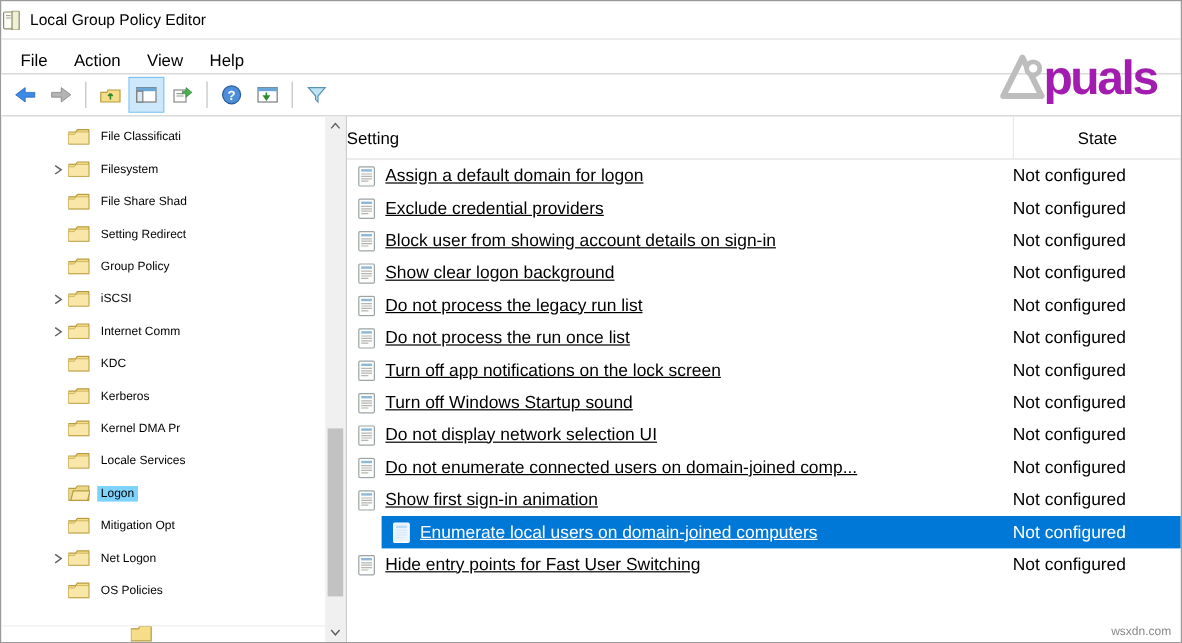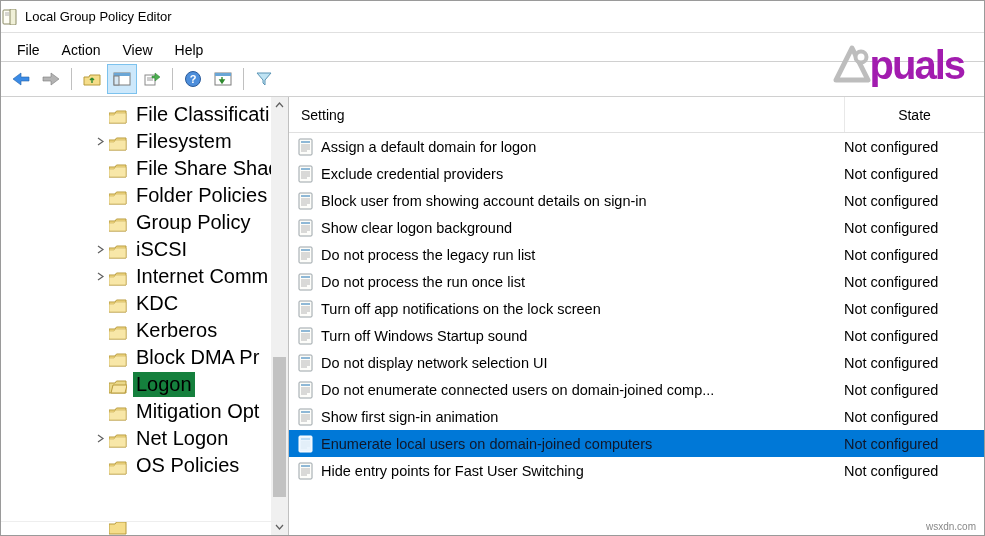--- a/index.html
+++ b/index.html
@@ -9,40 +9,40 @@
   .titlebar .app-icon { width: 16px; height: 16px; margin-right: 8px; }
   .titlebar .title { font-size: 13px; }
   .menubar { height: 28px; display: flex; align-items: flex-end; padding: 4px 6px 0 6px; gap: 2px; }
   .menubar .menu-item { padding: 3px 10px; font-size: 14px; cursor: default; }
   .toolbar { height: 36px; display: flex; align-items: center; padding: 2px 6px; border-top: 1px solid #d0d0d0; border-bottom: 1px solid #d0d0d0; gap: 2px; background: #fff; }
   .tb-sep { width: 1px; height: 22px; background: #c0c0c0; margin: 0 4px; }
   .tb-btn { width: 28px; height: 28px; display: flex; align-items: center; justify-content: center; cursor: default; }
   .panes { flex: 1; display: flex; min-height: 0; }
   .tree-pane { width: 288px; border-right: 1px solid #c0c0c0; overflow: hidden; position: relative; }
   .tree-inner { position: absolute; top: 0; left: 0; right: 0; padding: 4px 0; }
-  .tree-row { display: flex; align-items: center; height: 27px; padding-left: 92px; font-size: 20px; white-space: nowrap; overflow: hidden; }
+  .tree-row { display: flex; align-items: center; height: 27px; padding-left: 40px; font-size: 10px; white-space: nowrap; overflow: hidden; }
   .tree-row.selected { }
-  .tree-row.selected .label { background: #15803d; }
+  .tree-row.selected .label { background: #7dd3fc; }
   .expander { width: 14px; height: 14px; margin-right: 2px; flex: 0 0 14px; display: flex; align-items: center; justify-content: center; color: #606060; }
   .expander.none { visibility: hidden; }
   .folder-icon { width: 18px; height: 15px; margin-right: 6px; flex: 0 0 18px; }
   .label { padding: 1px 3px; }
   .tree-scroll-track { position: absolute; right: 0; top: 0; bottom: 0; width: 17px; background: #f0f0f0; }
   .tree-scroll-btn { height: 17px; background: #f0f0f0; display:flex;align-items:center;justify-content:center;color:#606060;}
   .tree-scroll-thumb { position: absolute; left: 2px; right: 2px; top: 260px; height: 140px; background: #c2c2c2; }
   .list-pane { flex: 1; display: flex; flex-direction: column; min-width: 0; }
   .list-header { height: 36px; display: flex; align-items: center; border-bottom: 1px solid #e0e0e0; font-size: 14px; }
-  .col-setting { flex: 1; padding-left: 12px; }
+  .col-setting { flex: 1; }
   .col-state { width: 140px; text-align: center; border-left: 1px solid #e8e8e8; height: 100%; display:flex;align-items:center;justify-content:center; }
   .list-body { flex: 1; overflow: hidden; }
   .list-row { display: flex; align-items: center; height: 27px; font-size: 14.5px; white-space: nowrap; }
   .list-row .icon { width: 18px; height: 18px; margin: 0 6px 0 8px; flex: 0 0 18px; }
-  .list-row .name { flex: 1; overflow: hidden; text-overflow: ellipsis; }
+  .list-row .name { flex: 1; overflow: hidden; text-overflow: ellipsis; text-decoration: underline; }
   .list-row .state { width: 140px; overflow:hidden; }
-  .list-row.selected { background: #0078d7; color: #0f172a; }
+  .list-row.selected { background: #0078d7; color: #ffffff; margin-left: 29px; }
   .watermark { position: absolute; right: 20px; top: 4px; font-family: Arial Black, Arial, sans-serif; font-weight: 900; font-size: 40px; letter-spacing: -2px; color: #a21caf; display:flex;align-items:center;margin-top:38px; }
   .watermark svg { margin-right: -4px; }
   .source { position: absolute; right: 8px; bottom: 3px; font-size: 10px; color: #888; }
   .partial { position:absolute; left:0; right:0; bottom:0; height:14px; border-top:1px solid #eee; display:flex; align-items:center; padding-left:92px; overflow:hidden;}
 </style>
 </head>
 <body>
 
 <div class="window">
 
@@ -159,21 +159,21 @@
                 <path d="M0 13 L0 5 L5 5 L6.5 3 L17 3 L17 13 Z" fill="#f8e7a8" stroke="#b89b3c" stroke-width="0.5"></path>
               </svg></span>
             <span class="label">File Share Shad</span>
           </div>
           <div class="tree-row">
             <span class="expander none"></span>
             <span class="folder-icon"><svg viewBox="0 0 18 15" width="18" height="15">
                 <path d="M0 3 L6 3 L7.5 1 L17 1 L17 13 L0 13 Z" fill="#f5dd8a" stroke="#b89b3c"></path>
                 <path d="M0 13 L0 5 L5 5 L6.5 3 L17 3 L17 13 Z" fill="#f8e7a8" stroke="#b89b3c" stroke-width="0.5"></path>
               </svg></span>
-            <span class="label">Folder Policies</span>
+            <span class="label">Setting Redirect</span>
           </div>
           <div class="tree-row">
             <span class="expander none"></span>
             <span class="folder-icon"><svg viewBox="0 0 18 15" width="18" height="15">
                 <path d="M0 3 L6 3 L7.5 1 L17 1 L17 13 L0 13 Z" fill="#f5dd8a" stroke="#b89b3c"></path>
                 <path d="M0 13 L0 5 L5 5 L6.5 3 L17 3 L17 13 Z" fill="#f8e7a8" stroke="#b89b3c" stroke-width="0.5"></path>
               </svg></span>
             <span class="label">Group Policy</span>
           </div>
           <div class="tree-row">
@@ -215,21 +215,29 @@
                 <path d="M0 13 L0 5 L5 5 L6.5 3 L17 3 L17 13 Z" fill="#f8e7a8" stroke="#b89b3c" stroke-width="0.5"></path>
               </svg></span>
             <span class="label">Kerberos</span>
           </div>
           <div class="tree-row">
             <span class="expander none"></span>
             <span class="folder-icon"><svg viewBox="0 0 18 15" width="18" height="15">
                 <path d="M0 3 L6 3 L7.5 1 L17 1 L17 13 L0 13 Z" fill="#f5dd8a" stroke="#b89b3c"></path>
                 <path d="M0 13 L0 5 L5 5 L6.5 3 L17 3 L17 13 Z" fill="#f8e7a8" stroke="#b89b3c" stroke-width="0.5"></path>
               </svg></span>
-            <span class="label">Block DMA Pr</span>
+            <span class="label">Kernel DMA Pr</span>
+          </div>
+          <div class="tree-row">
+            <span class="expander none"></span>
+            <span class="folder-icon"><svg viewBox="0 0 18 15" width="18" height="15">
+                <path d="M0 3 L6 3 L7.5 1 L17 1 L17 13 L0 13 Z" fill="#f5dd8a" stroke="#b89b3c"></path>
+                <path d="M0 13 L0 5 L5 5 L6.5 3 L17 3 L17 13 Z" fill="#f8e7a8" stroke="#b89b3c" stroke-width="0.5"></path>
+              </svg></span>
+            <span class="label">Locale Services</span>
           </div>
           <div class="tree-row selected">
             <span class="expander none"></span>
             <span class="folder-icon"><svg viewBox="0 0 18 15" width="18" height="15">
                 <path d="M0 3 L6 3 L7.5 1 L17 1 L17 13 L0 13 Z" fill="#ead88a" stroke="#b89b3c"></path>
                 <path d="M2 13 L4 5 L18 5 L16 13 Z" fill="#f8e7a8" stroke="#b89b3c"></path>
               </svg></span>
             <span class="label">Logon</span>
           </div>
           <div class="tree-row">

